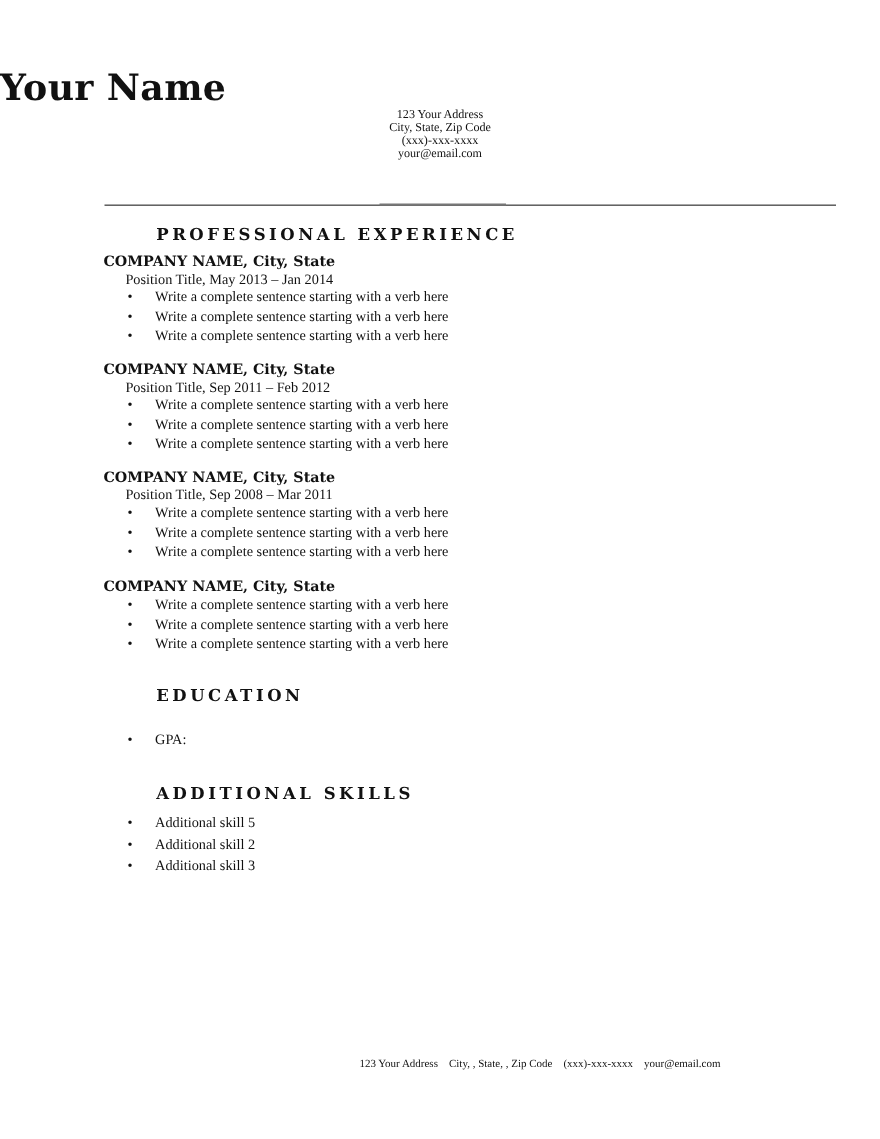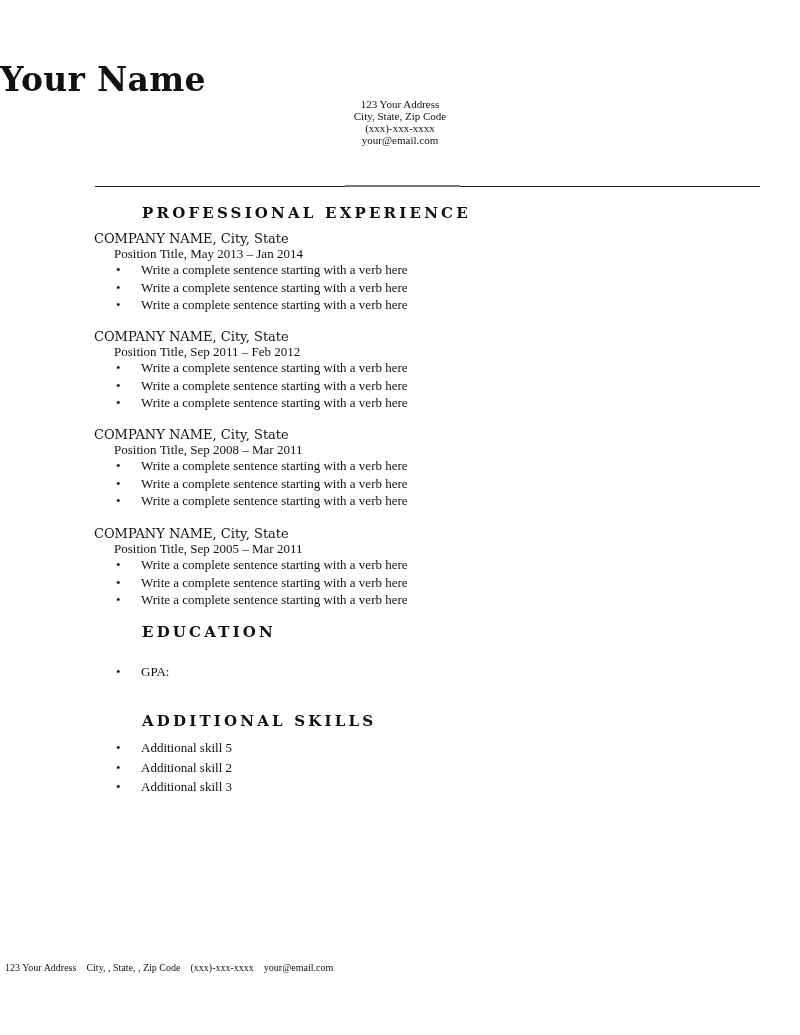--- a/index.html
+++ b/index.html
@@ -8,30 +8,30 @@
   .name { position: absolute; top: 60px; left: 0; width: 800px; text-align: left;
           font-size: 33px; font-weight: bold; letter-spacing: 0.3px; line-height: 40px; }
   .contact { position: absolute; top: 98px; left: 0; width: 800px; text-align: center;
              font-family: "Liberation Serif", serif; font-size: 11px; line-height: 12px; }
   .contact div { height: 12px; }
   .rule { position: absolute; top: 186px; left: 95px; width: 665px; height: 1px; background: #222; }
   .rule-shadow { position: absolute; top: 185px; left: 345px; width: 115px; height: 2px; background: #777; }
   .section-title { position: absolute; left: 94px; font-weight: bold; font-size: 15px;
                    letter-spacing: 3.2px; line-height: 18px; margin-left: 48px; }
   .job { position: absolute; left: 94px; width: 500px; }
-  .company { font-weight: normal; font-size: 13px; line-height: 15px; }
+  .company { font-weight: bold; font-size: 13px; line-height: 15px; }
   .position { font-size: 13px; line-height: 15px; font-family: "Liberation Serif", serif; margin-left: 20px; }
   ul.bullets { list-style: none; margin: 0; padding: 0; }
   ul.bullets li { position: relative; padding-left: 47px; font-size: 13px; line-height: 17.5px;
                   font-family: "Liberation Serif", serif; }
   ul.bullets li .dot { position: absolute; left: 22px; top: 0; }
   .edu { position: absolute; left: 94px; width: 500px; }
   .skills { position: absolute; left: 94px; width: 500px; }
   .skills ul.bullets li { line-height: 19.5px; }
-  .footer { position: absolute; top: 962px; left: 0; width: 660px; text-align: left;
+  .footer { position: absolute; top: 962px; left: 0; width: 660px; text-align: right;
             font-family: "Liberation Serif", serif; font-size: 10px; white-space: pre; }
   .footer span { margin: 0 5px; }
 </style>
 </head>
 <body>
 
 <div class="name">Your Name</div>
 <div class="contact">
   <div>123 Your Address</div>
   <div>City, State, Zip Code</div>
@@ -69,21 +69,20 @@
   <div class="position">Position Title, Sep 2008 – Mar 2011</div>
   <ul class="bullets">
     <li><span class="dot">•</span><span>Write a complete sentence starting with a verb here</span></li>
     <li><span class="dot">•</span><span>Write a complete sentence starting with a verb here</span></li>
     <li><span class="dot">•</span><span>Write a complete sentence starting with a verb here</span></li>
   </ul>
 </div>
 
 <div class="job" style="top:526px">
   <div class="company">COMPANY NAME, City, State</div>
-  <div class="position">Position Title, Sep 2005 – Mar 2011</div>
   <ul class="bullets">
     <li><span class="dot">•</span><span>Write a complete sentence starting with a verb here</span></li>
     <li><span class="dot">•</span><span>Write a complete sentence starting with a verb here</span></li>
     <li><span class="dot">•</span><span>Write a complete sentence starting with a verb here</span></li>
   </ul>
 </div>
 
 <div class="section-title" style="top:623px">EDUCATION</div>
 <div class="edu" style="top:649px">
   <ul class="bullets" style="margin-top:14px">

